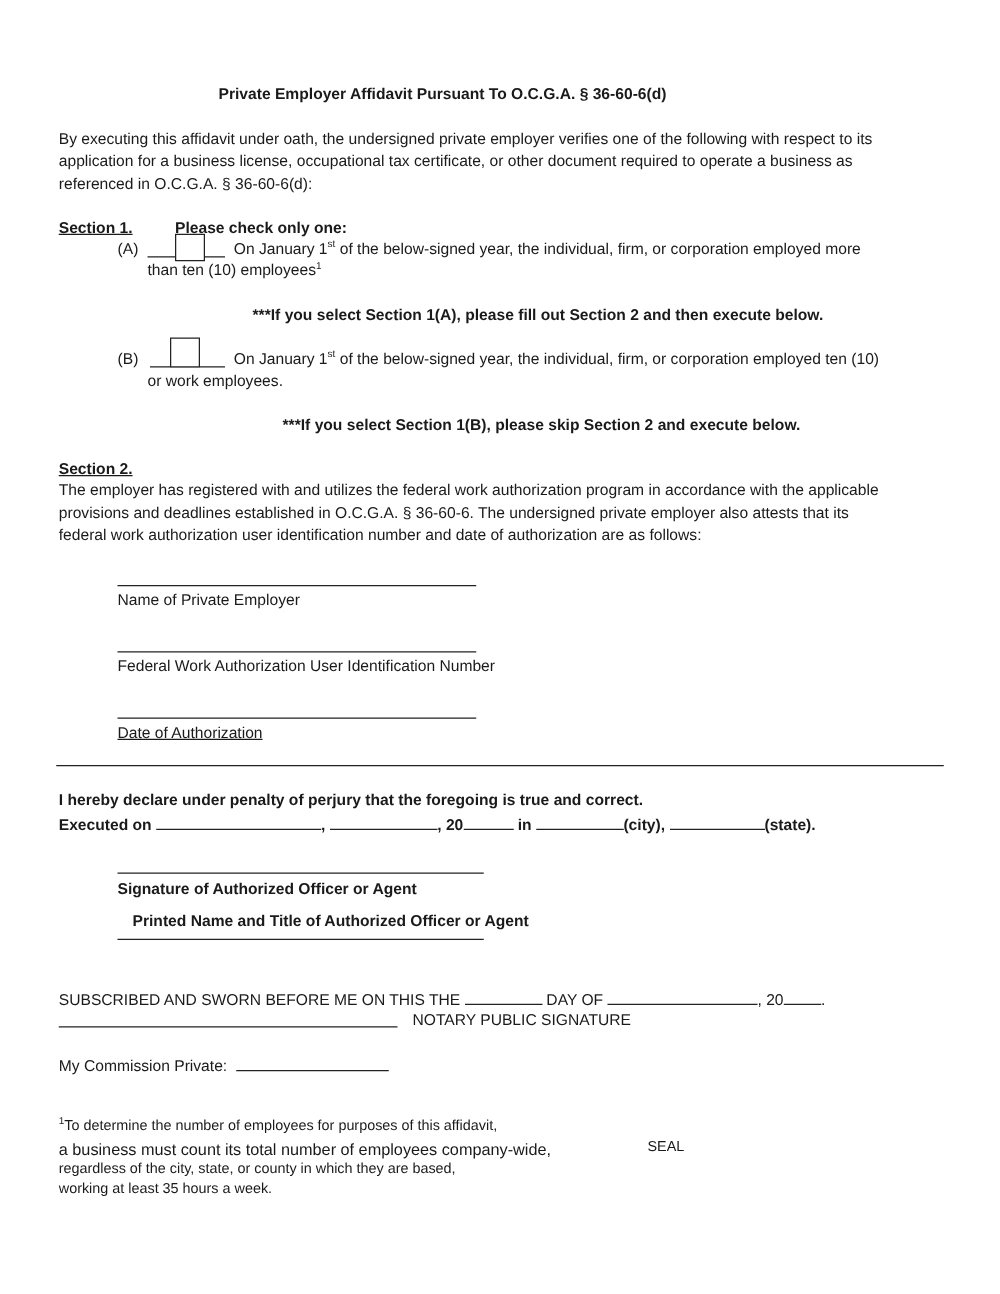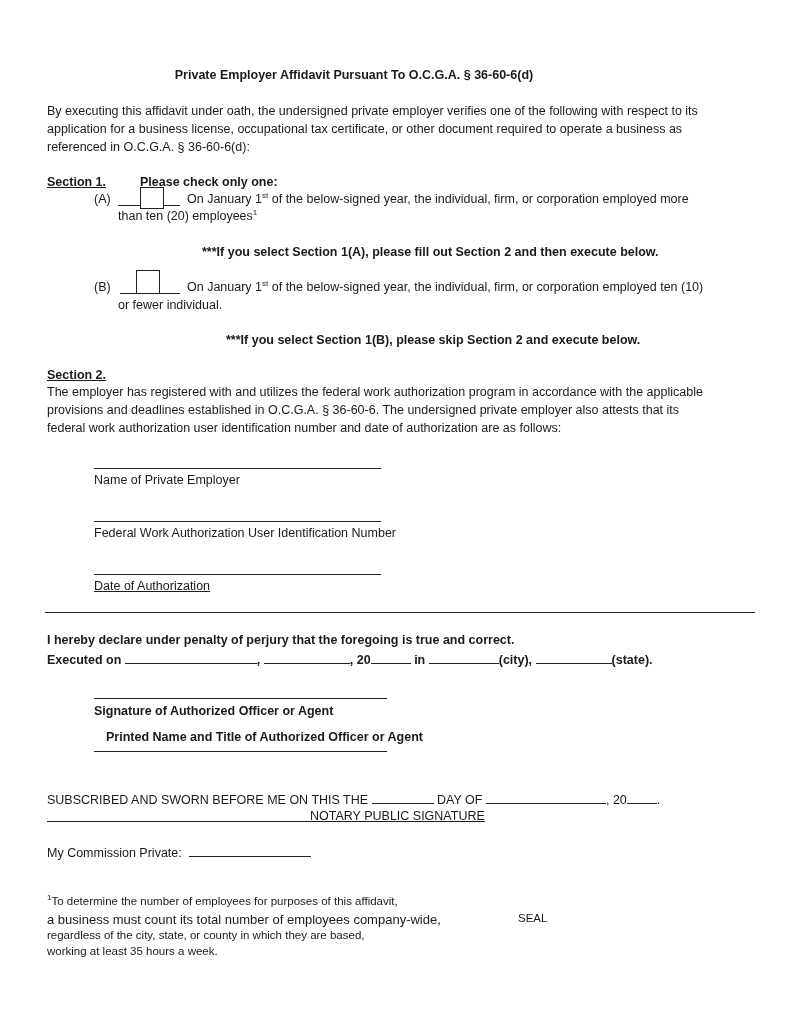--- a/index.html
+++ b/index.html
@@ -25,31 +25,31 @@
 <div class="abs b u" style="left:47px; top:175px;">Section 1.</div>
 <div class="abs b" style="left:140px; top:175px;">Please check only one:</div>
 
 <div class="abs" style="left:94px; top:192px;">(A)</div>
 <div class="line" style="left:118px; top:205px; width:62px;"></div>
 <div class="cb" style="left:140px; top:187px;"></div>
 <div class="abs" style="left:187px; top:192px;">
   <span>On January 1</span><sup>st</sup><span> of the below-signed year, the individual, firm, or corporation employed more</span>
 </div>
 <div class="abs" style="left:118px; top:209px;">
-  <span>than ten (20) employees</span><sup>1</sup>
+  <span>than ten (10) employees</span><sup>1</sup>
 </div>
 <div class="abs b" style="left:202px; top:245px;">***If you select Section 1(A), please fill out Section 2 and then execute below.</div>
 
 <div class="abs" style="left:94px; top:280px;">(B)</div>
 <div class="line" style="left:120px; top:293px; width:60px;"></div>
 <div class="cb" style="left:136px; top:270px; height:24px;"></div>
 <div class="abs" style="left:187px; top:280px;">
   <span>On January 1</span><sup>st</sup><span> of the below-signed year, the individual, firm, or corporation employed ten (10)</span>
 </div>
-<div class="abs" style="left:118px; top:298px;">or fewer individual.</div>
+<div class="abs" style="left:118px; top:298px;">or work employees.</div>
 <div class="abs b" style="left:226px; top:333px;">***If you select Section 1(B), please skip Section 2 and execute below.</div>
 
 <div class="abs b u" style="left:47px; top:368px;">Section 2.</div>
 <div class="abs" style="left:47px; top:385px;">The employer has registered with and utilizes the federal work authorization program in accordance with the applicable</div>
 <div class="abs" style="left:47px; top:403px;">provisions and deadlines established in O.C.G.A. § 36-60-6.  The undersigned private employer also attests that its</div>
 <div class="abs" style="left:47px; top:421px;">federal work authorization user identification number and date of authorization are as follows:</div>
 
 <div class="line" style="left:94px; top:468px; width:287px;"></div>
 <div class="abs" style="left:94px; top:473px;">Name of Private Employer</div>
 
@@ -77,21 +77,21 @@
 <div class="line" style="left:94px; top:751px; width:293px;"></div>
 <div class="abs b" style="left:94px; top:730px;margin-left:12px;">Printed Name and Title of Authorized Officer or Agent</div>
 
 <div class="abs" style="left:47px; top:791px;">
   <span>SUBSCRIBED AND SWORN BEFORE ME ON THIS THE</span>
   <span class="blank" style="width:62px;"></span>
   <span>DAY OF</span>
   <span class="blank" style="width:120px;"></span><span>, 20</span><span class="blank" style="width:30px;"></span><span>.</span>
 </div>
 <div class="line" style="left:47px; top:821px; width:271px;"></div>
-<div class="abs" style="left:310px; top:809px;text-decoration:underline;">NOTARY PUBLIC SIGNATURE</div>
+<div class="abs" style="left:330px; top:809px;">NOTARY PUBLIC SIGNATURE</div>
 
 <div class="abs" style="left:47px; top:844px;">
   <span>My Commission Private:</span>
   <span class="blank" style="width:122px; margin-left:4px;"></span>
 </div>
 
 <div class="abs" style="left:47px; top:895px; font-size:11.5px;">
   <sup>1</sup><span>To determine the number of employees for purposes of this affidavit,</span>
 </div>
 <div class="abs" style="left:47px; top:912px; font-size:13px;">a business must count its total number of employees company-wide,</div>

